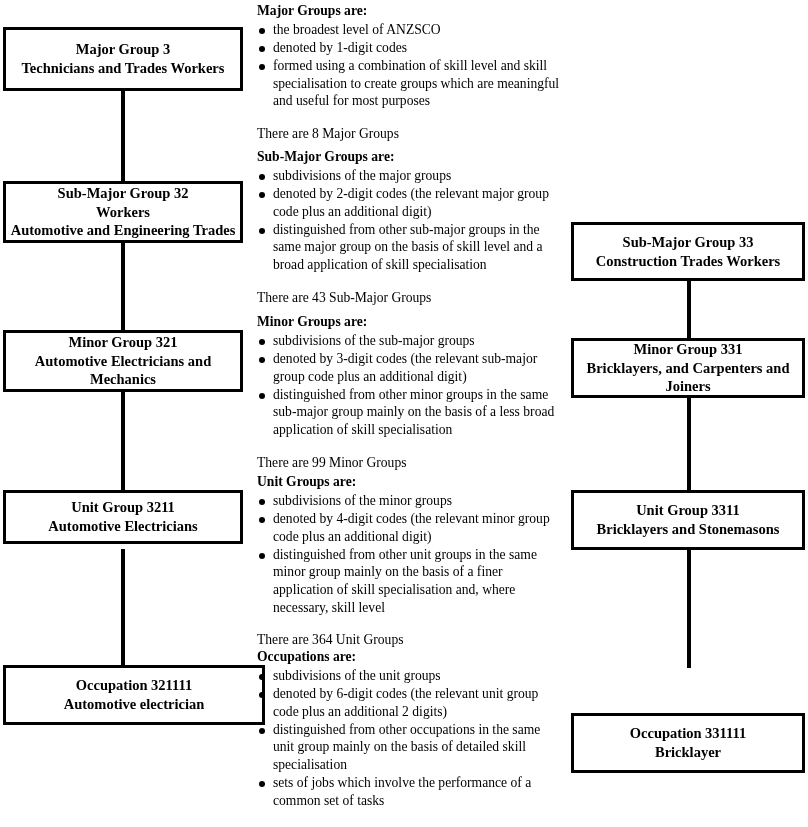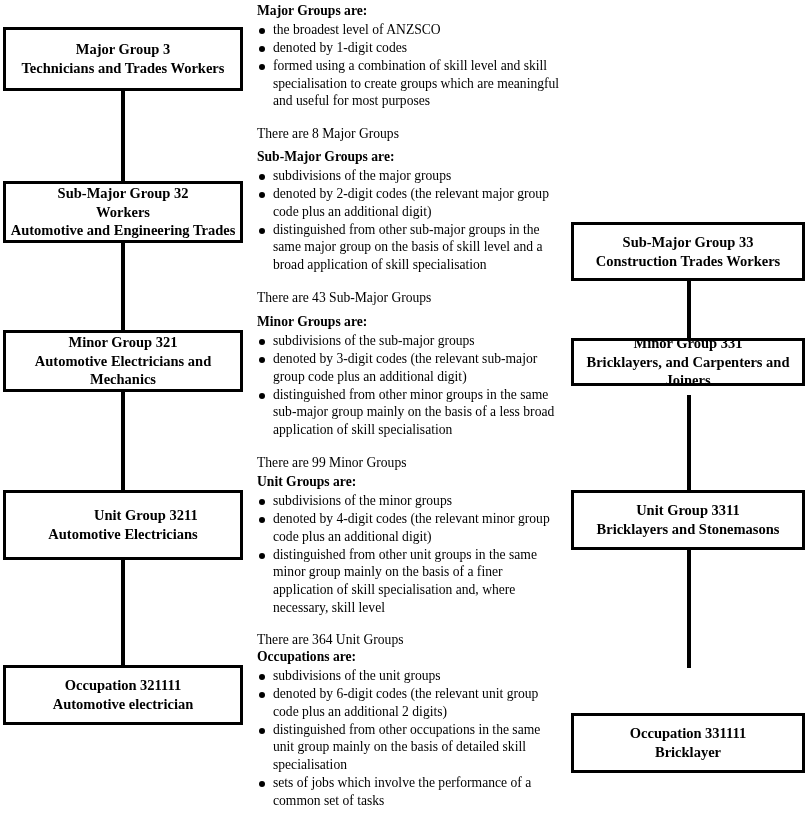--- a/index.html
+++ b/index.html
@@ -108,42 +108,42 @@
 </div>
 
 <div class="node" style="left:3px; top:330px; width:240px; height:62px;">
   <span class="lines">
     <span>Minor Group 321</span>
     <span>Automotive Electricians and</span>
     <span>Mechanics</span>
   </span>
 </div>
 
-<div class="node" style="left:3px; top:490px; width:240px; height:70px;text-align:right;">
+<div class="node" style="left:3px; top:490px; width:240px; height:54px;">
   <span class="lines">
     <span>Unit Group 3211</span>
     <span>Automotive Electricians</span>
   </span>
 </div>
 
-<div class="node" style="left:3px; top:665px; width:240px; height:60px;">
+<div class="node" style="left:3px; top:665px; width:262px; height:60px;">
   <span class="lines">
     <span>Occupation 321111</span>
     <span>Automotive electrician</span>
   </span>
 </div>
 
 <div class="node" style="left:571px; top:181px; width:234px; height:59px;margin-top:41px;">
   <span class="lines">
     <span>Sub-Major Group 33</span>
     <span>Construction Trades Workers</span>
   </span>
 </div>
 
-<div class="node" style="left:571px; top:338px; width:234px; height:48px;">
+<div class="node" style="left:571px; top:338px; width:234px; height:60px;">
   <span class="lines">
     <span>Minor Group 331</span>
     <span>Bricklayers, and Carpenters and</span>
     <span>Joiners</span>
   </span>
 </div>
 
 <div class="node" style="left:571px; top:490px; width:234px; height:60px;">
   <span class="lines">
     <span>Unit Group 3311</span>

